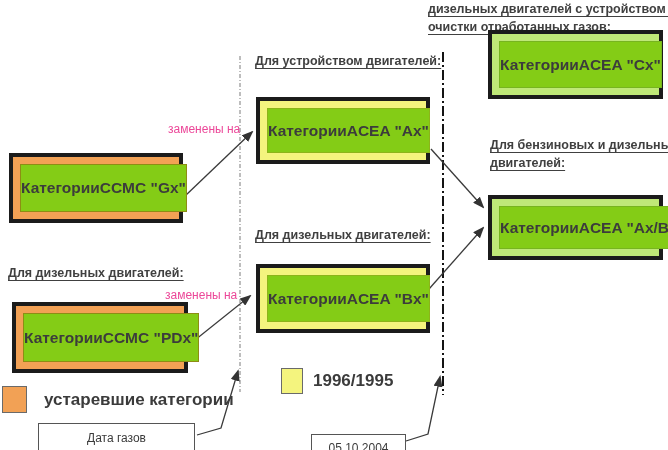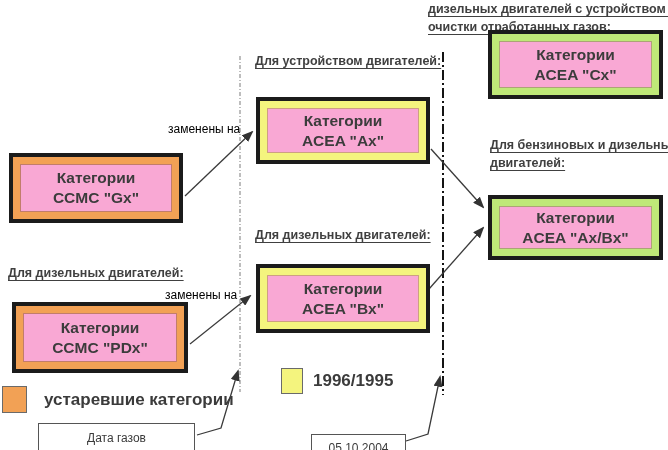--- a/index.html
+++ b/index.html
@@ -26,34 +26,34 @@
   .heading span {
     display: inline-block;
     text-decoration: underline;
     text-decoration-thickness: 1px;
     text-underline-offset: 3px;
   }
   .heading .hline { display: block; }
   .plain-label {
     position: absolute;
     font-size: 12px;
-    color: #000000;
+    color: #ec4899;
     white-space: nowrap;
   }
   .box {
     position: absolute;
     border: 4px solid #1b1b1b;
     padding: 7px;
     display: flex;
   }
   .box .inner {
     flex: 1;
-    background: #f9a8d4;
+    background: #84cc16;
     display: flex;
-    flex-direction: column;
+    flex-direction: row;
     align-items: center;
     justify-content: center;
     text-align: center;
   }
   .box .bline {
     font-size: 15.5px;
     font-weight: 700;
     color: #3c3c3c;
     line-height: 20px;
     white-space: nowrap;

